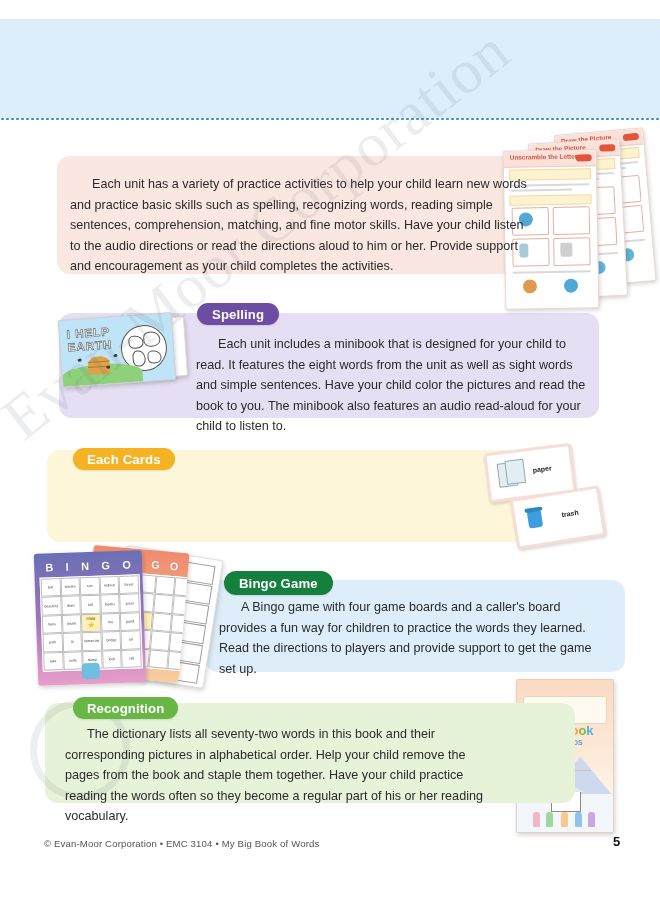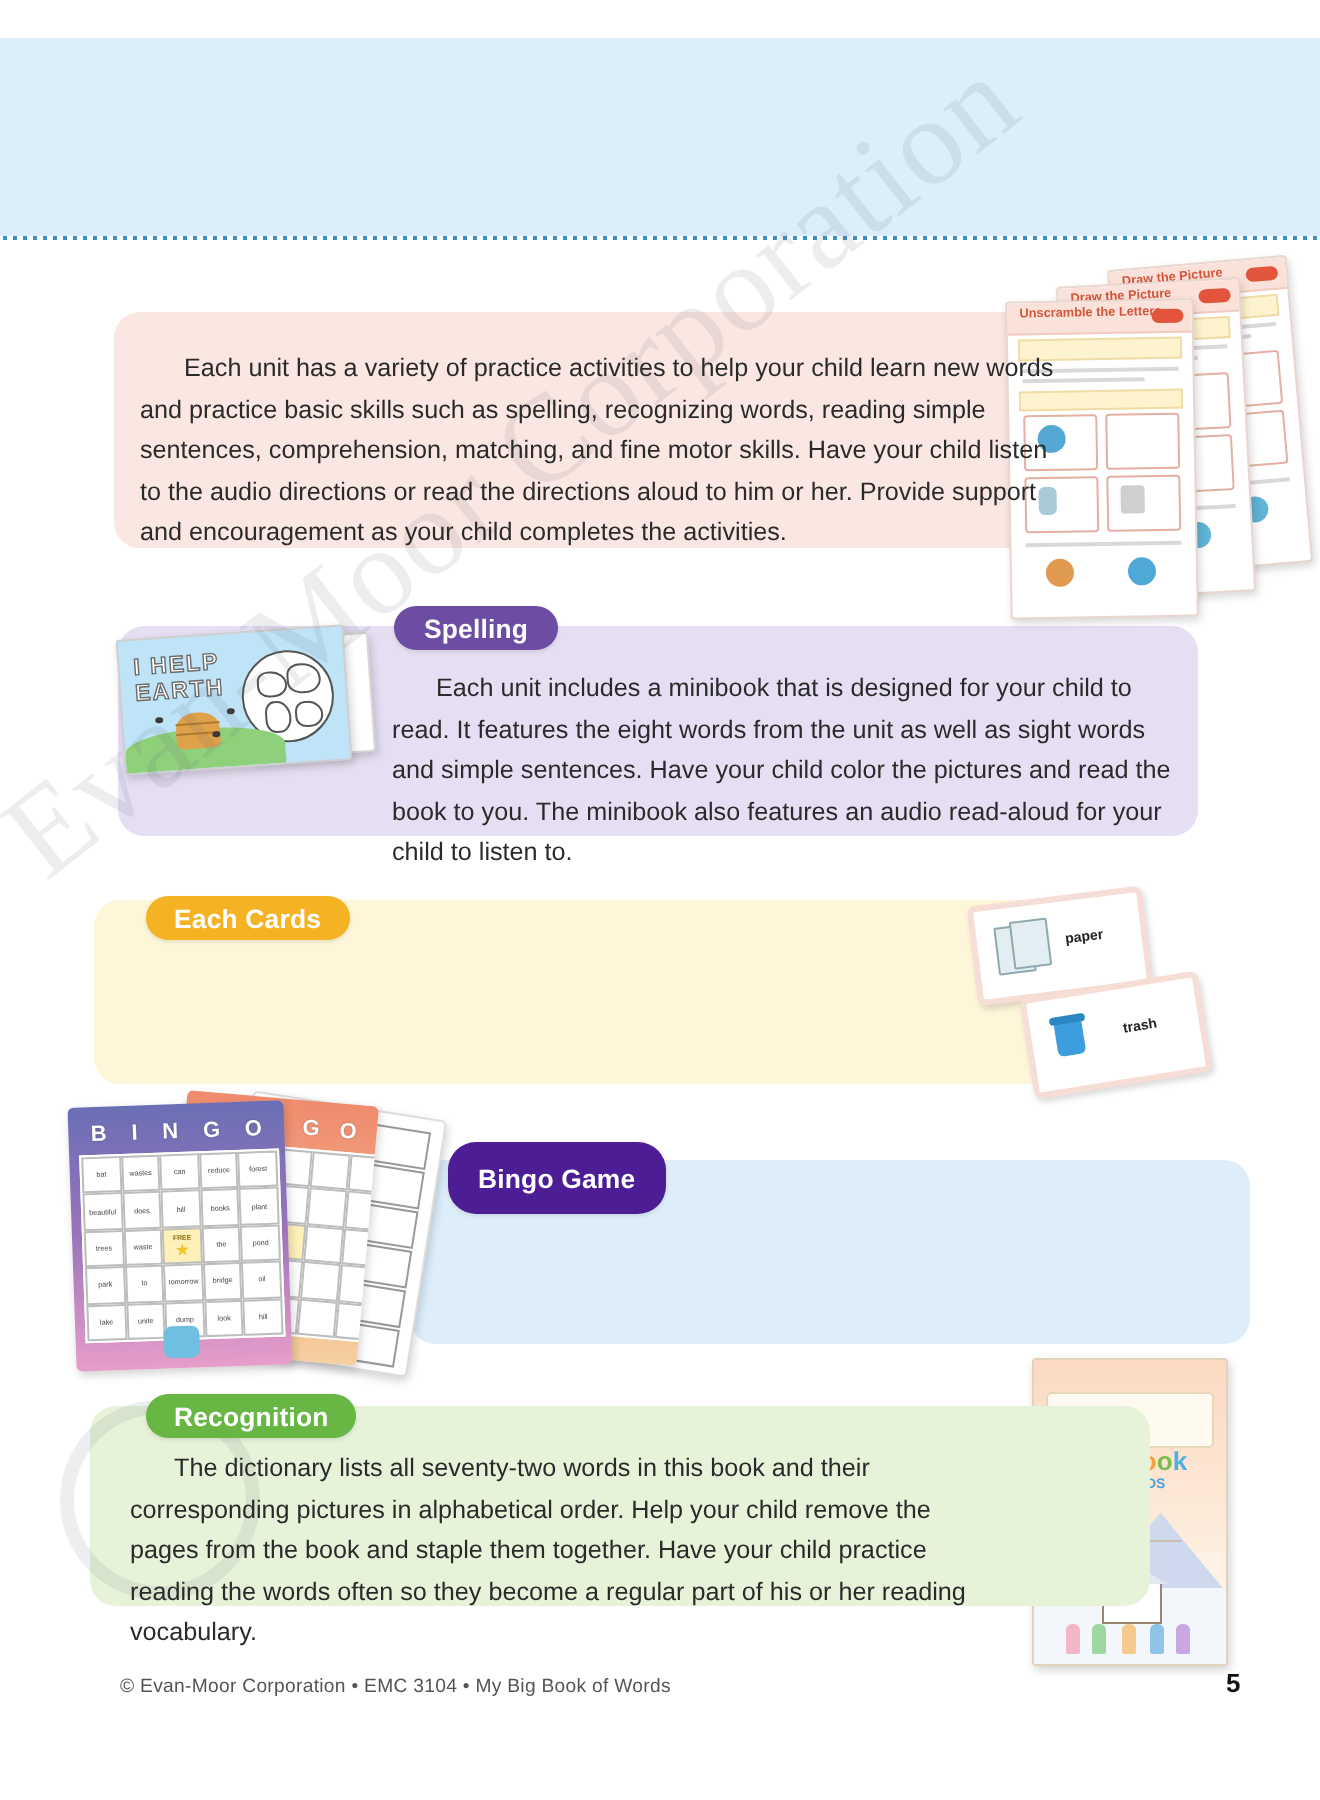--- a/index.html
+++ b/index.html
@@ -61,37 +61,37 @@
     font-weight:bold;
     letter-spacing:.1px;
     display:flex;align-items:center;justify-content:center;
     font-family:"Liberation Sans", sans-serif;
     box-shadow:0 1px 2px rgba(0,0,0,.10);
     white-space:nowrap;
   }
   .pill-spelling{left:69px;top:144px;height:23px;padding:0 13px;background:#e2543b;font-size:13.2px;}
   .pill-minibook{left:197px;top:303px;height:22px;padding:0 15px;background:#6d4ca3;font-size:13.2px;}
   .pill-wordcards{left:73px;top:448px;height:22px;padding:0 14px;background:#f5b323;font-size:13.2px;}
-  .pill-bingo{left:224px;top:571px;height:36px;padding:0 15px;background:#4c1d95;font-size:13.2px;}
+  .pill-bingo{left:224px;top:571px;height:24px;padding:0 15px;background:#15803d;font-size:13.2px;}
   .pill-dictionary{left:73px;top:697px;height:22px;padding:0 14px;background:#68b745;font-size:13.2px;}
 
   .body-text{
     position:absolute;z-index:6;
     font-size:12.6px;line-height:20.5px;color:#2a2a2a;
     font-family:"Liberation Sans", sans-serif;
   }
   .t-spelling{left:70px;top:174px;width:465px;text-indent:22px;}
   .t-minibook{left:196px;top:334px;width:398px;text-indent:22px;}
   .t-wordcards{left:68px;top:473px;width:400px;text-indent:22px;}
   .t-bingo{left:219px;top:597px;width:382px;text-indent:22px;}
   .t-dictionary{left:65px;top:724px;width:428px;text-indent:22px;}
 
   
   .footer{
-    position:absolute;left:60px;top:838px;z-index:6;
+    position:absolute;left:44px;top:838px;z-index:6;
     font-size:9.6px;color:#555;letter-spacing:.15px;
     font-family:"Liberation Sans", sans-serif;
   }
   .page-num{
     position:absolute;left:613px;top:834px;z-index:6;
     font-size:13px;font-weight:bold;color:#111;
     font-family:"Liberation Sans", sans-serif;
   }
 
   
@@ -412,20 +412,21 @@
         <div class="bcell">unite</div>
         <div class="bcell">dump</div>
         <div class="bcell">look</div>
         <div class="bcell">hill</div>
       </div>
       <div style="position:absolute;left:44px;bottom:5px;width:18px;height:16px;background:#6fc0e0;border-radius:4px;"></div>
     </div>
   </div>
 
   <div class="pill pill-bingo">Bingo Game</div>
+  <div class="body-text t-bingo">A Bingo game with four game boards and a caller's board provides a fun way for children to practice the words they learned. Read the directions to players and provide support to get the game set up.</div>
 
   <div class="panel p-dictionary"></div>
 
   <div class="dict">
     <div class="dict-sky"></div>
     <div class="mountain"></div>
     <div class="ground"></div>
     <div class="dict-scroll"></div>
     <div class="dict-title">
       <span style="color:#f0a33c;">B</span><span style="color:#78bf4a;">i</span><span style="color:#4fb0de;">g</span>

